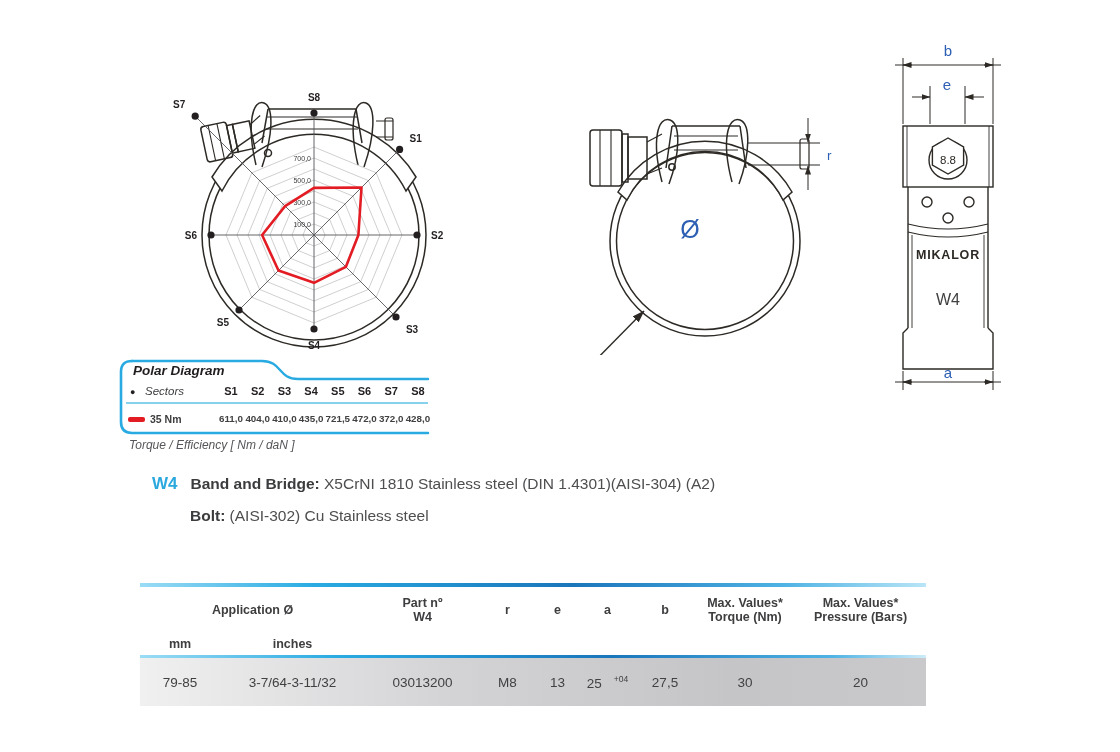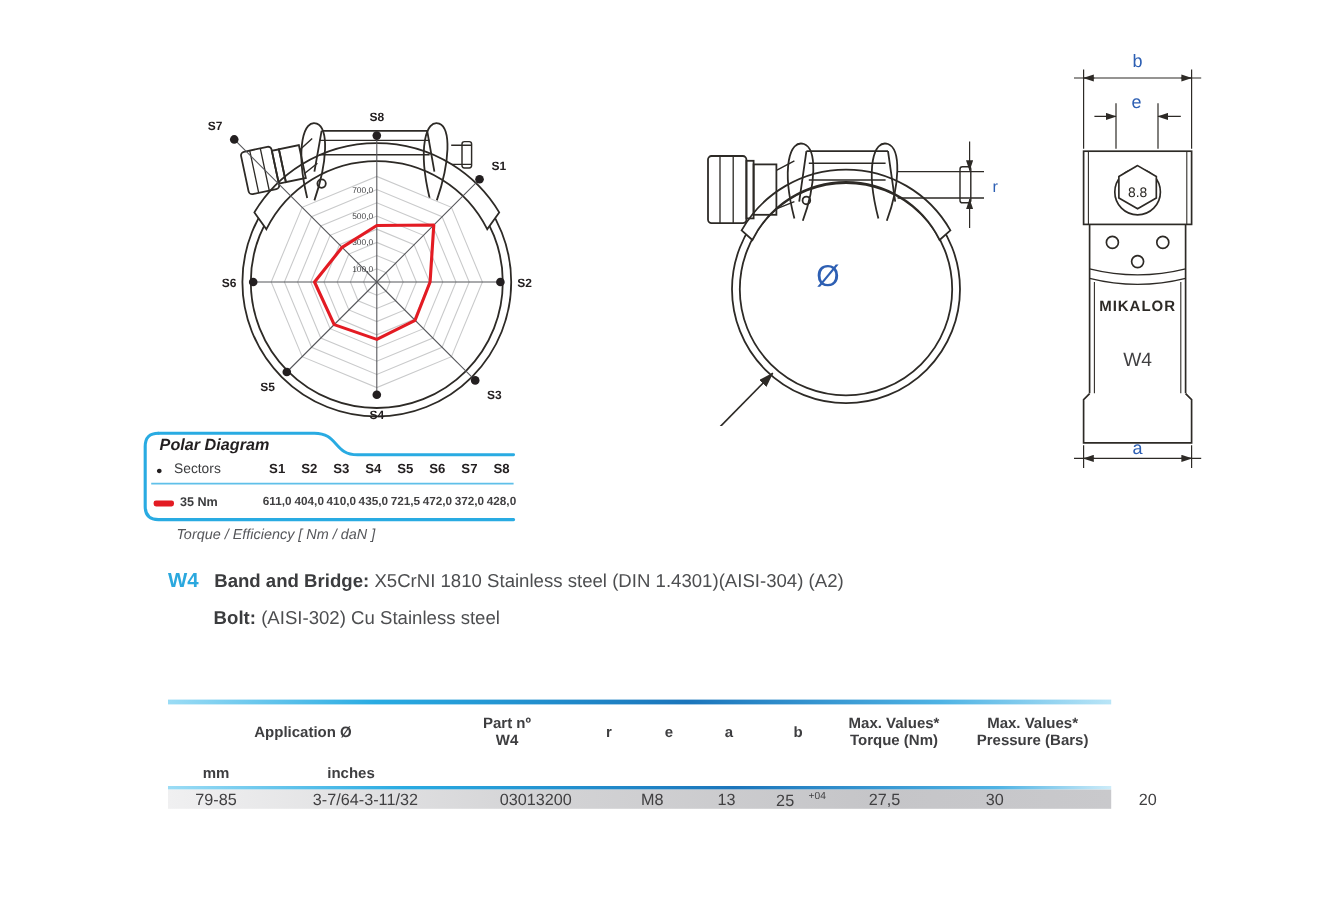--- a/index.html
+++ b/index.html
@@ -5,42 +5,42 @@
   html,body{margin:0;padding:0;background:#fff;}
   body{font-family:"Liberation Sans",sans-serif;color:#414042;}
   #page{position:relative;width:1120px;height:752px;background:#fff;overflow:hidden;}
   .abs{position:absolute;}
   svg text{font-family:"Liberation Sans",sans-serif;}
 
   
   #legend{left:116px;top:356px;width:340px;height:86px;}
   #legend-title{left:17px;top:7px;font-size:13.5px;font-weight:bold;font-style:italic;color:#231f20;}
   #legend-bullet{left:14px;top:31px;font-size:9px;color:#231f20;}
-  #legend-sector-label{left:29px;top:29px;font-size:11.5px;color:#3c3d3f;}
+  #legend-sector-label{left:29px;top:29px;font-size:11.5px;font-style:italic;color:#3c3d3f;}
   #legend-dash{left:12px;top:61px;width:17px;height:4.5px;background:#e31b23;border-radius:2px;}
   #legend-series-label{left:34px;top:57px;font-size:10.5px;font-weight:bold;color:#3c3d3f;}
   .lcol,.lval{position:absolute;width:34px;text-align:center;}
   .lcol{top:29px;font-size:11px;font-weight:bold;color:#231f20;}
   .lval{top:57px;font-size:9.8px;font-weight:bold;color:#414042;}
-  #caption{left:147px;top:438px;font-size:12px;font-style:italic;color:#55565a;}
+  #caption{left:129px;top:438px;font-size:12px;font-style:italic;color:#55565a;}
 
   
-  #materials{left:140px;top:474px;font-size:15.5px;color:#4d4e50;}
+  #materials{left:152px;top:474px;font-size:15.5px;color:#4d4e50;}
   #materials .w4{color:#2ba8de;font-weight:bold;font-size:17px;margin-right:13px;}
   #materials .b{font-weight:bold;color:#3b3c3e;}
   #materials .line2{margin-top:13px;padding-left:38px;}
 
   
   #spec-table{left:140px;top:583px;width:786px;}
   .grad-bar{height:4px;background:linear-gradient(90deg,#9bdcf5,#29abe2 22%,#1b75bb 55%,#4fb3e4 82%,#b9e5f7);}
   .grad-bar2{height:3px;background:linear-gradient(90deg,#9bdcf5,#29abe2 25%,#1b75bb 60%,#4fb3e4 88%,#cdecf9);}
   .hrow1{display:grid;grid-template-columns:225px 115px 55px 45px 55px 60px 100px 131px;height:46px;align-items:center;}
   .hrow2{display:grid;grid-template-columns:80px 145px 561px;height:22px;align-items:center;}
-  .drow{display:grid;grid-template-columns:80px 145px 115px 55px 45px 55px 60px 100px 131px;height:16px;align-items:center;
-        background:linear-gradient(90deg,#f0f0f1,#d3d3d5 40%,#c5c5c8 75%,#c9c9cc);gap:12px;}
+  .drow{display:grid;grid-template-columns:80px 145px 115px 55px 45px 55px 60px 100px 131px;height:48px;align-items:center;
+        background:linear-gradient(90deg,#f0f0f1,#d3d3d5 40%,#c5c5c8 75%,#c9c9cc);}
   .hc{font-size:12.5px;font-weight:bold;color:#3e3e40;text-align:center;line-height:14px;}
   .dc{font-size:13.5px;color:#414042;text-align:center;}
   .dc sup{font-size:8.5px;margin-left:12px;}
 </style>
 </head>
 <body>
 
 <div id="page">
 
   <svg class="abs" style="left:150px;top:85px" width="330" height="295" viewBox="0 0 330 295">

